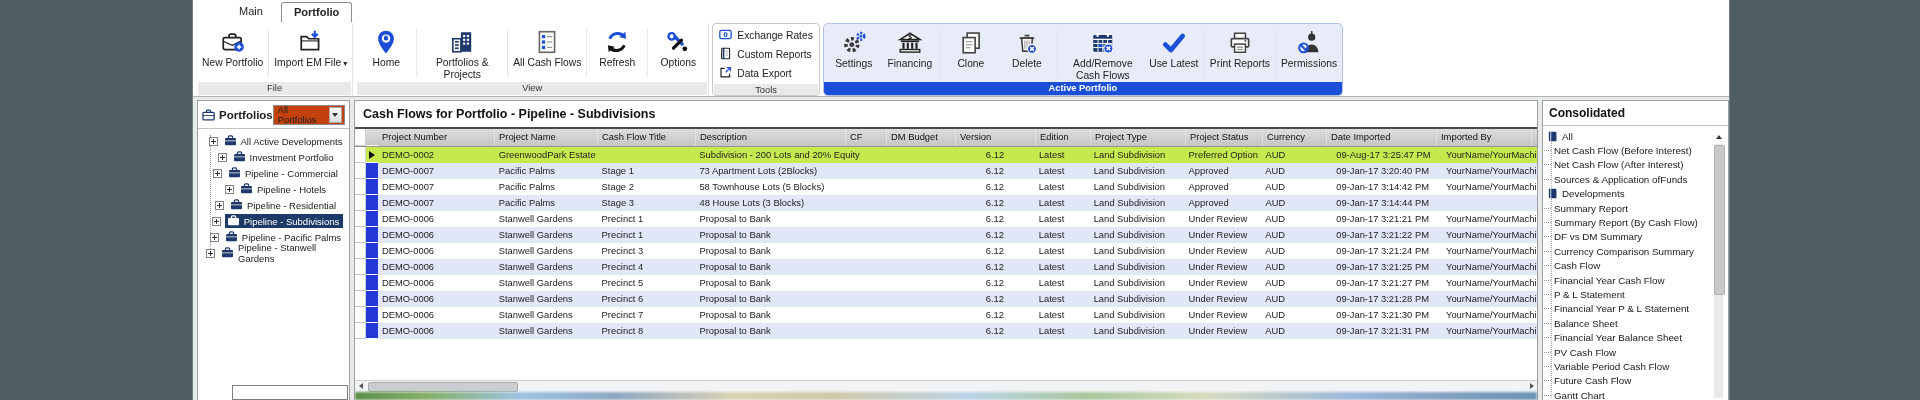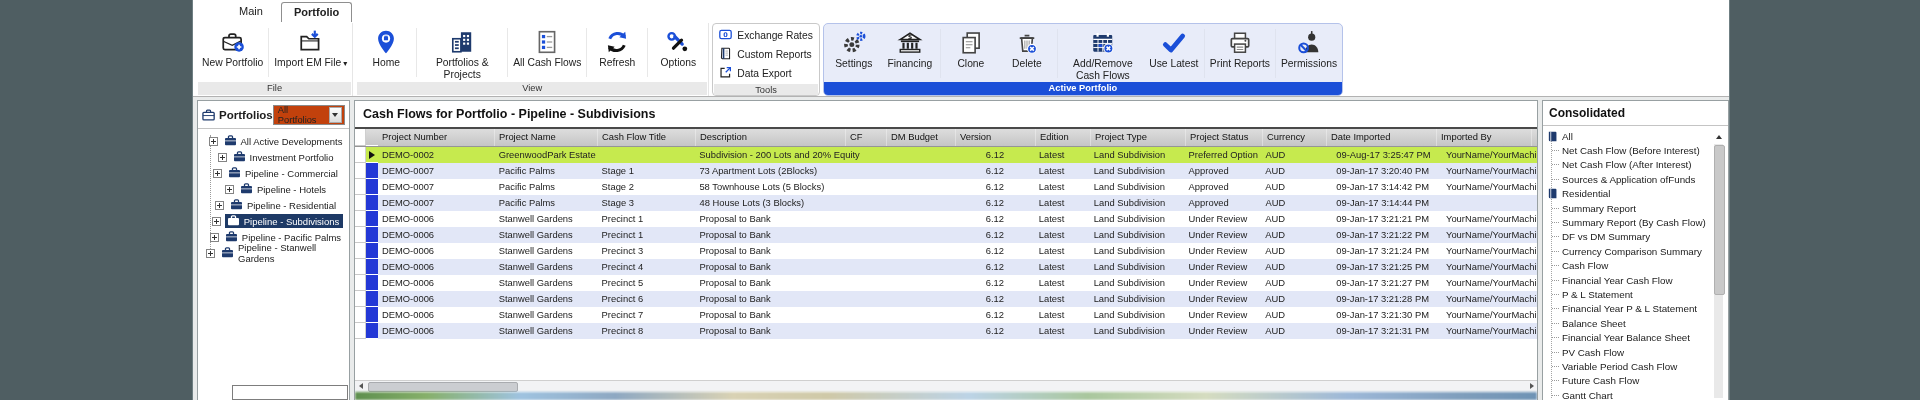--- a/index.html
+++ b/index.html
@@ -75,21 +75,21 @@
   .mapstrip{position:absolute;left:0;right:0;bottom:0;height:8px;filter:blur(1.2px);
      background:linear-gradient(90deg,#5e8f4e 0%,#86b06a 6%,#9fc3e0 14%,#8ea8c2 22%,#d9d2b4 32%,#cfc9a8 40%,#bcd3e6 52%,#a9c79d 62%,#d5dcc0 72%,#9db8d8 84%,#7e9dbb 94%,#6e93b5 100%);}
   
   #rightpanel{left:1349px;top:3px;width:187px;bottom:0;border-bottom:none;}
   .cp-head{height:24px;line-height:24px;padding-left:6px;font-size:12px;font-weight:bold;color:#111;border-bottom:1px solid #c4c4c4;}
   .ctree{position:relative;padding-top:3px;}
   .ctree::before{content:"";position:absolute;left:8px;top:8px;bottom:4px;border-left:1px dotted #a5a5a5;}
   .citem{height:14.4px;display:flex;align-items:center;font-size:9.8px;color:#1a1a1a;white-space:nowrap;position:relative;cursor:default;}
   .citem.group{padding-left:4px;}
   .citem.group svg{width:11px;height:11px;margin-right:4px;position:relative;z-index:2;}
-  .citem.child{padding-left:9px;}
+  .citem.child{padding-left:1px;}
   .stub{width:7px;border-top:1px dotted #9a9a9a;margin-right:3px;flex:0 0 auto;}
   .vscroll{position:absolute;right:3px;top:30px;bottom:2px;width:12px;}
   .varrow{position:absolute;top:0;left:0;width:12px;height:11px;display:flex;align-items:center;justify-content:center;}
   .tri-up{width:0;height:0;border-left:3.5px solid transparent;border-right:3.5px solid transparent;border-bottom:4.5px solid #333;}
   .vtrack{position:absolute;left:1px;top:13px;bottom:0;width:9px;background:#e9e9e9;}
   .vthumb{position:absolute;left:1px;top:14px;width:9px;height:148px;background:#c9c9c9;border:1px solid #b0b0b0;border-radius:2px;}
 </style>
 </head>
 <body>
 
@@ -660,21 +660,21 @@
             <span class="stub"></span>
             <span class="clabel">Sources &amp; Application ofFunds</span>
           </div>
           <div class="citem group">
             <span class="cicon" style="display: inline-flex;">
               <svg viewBox="0 0 12 12" fill="#1e3a6d">
                 <path d="M2 .8h7.3a1 1 0 0 1 1 1v9.4H3.4A1.4 1.4 0 0 1 2 9.8z"></path>
                 <path d="M4.1.8v10.4" stroke="#fff" stroke-width=".9"></path>
               </svg>
             </span>
-            <span class="clabel">Residential</span>
+            <span class="clabel">Developments</span>
           </div>
           <div class="citem child">
             <span class="stub"></span>
             <span class="clabel">Summary Report</span>
           </div>
           <div class="citem child">
             <span class="stub"></span>
             <span class="clabel">Summary Report (By Cash Flow)</span>
           </div>
           <div class="citem child">

